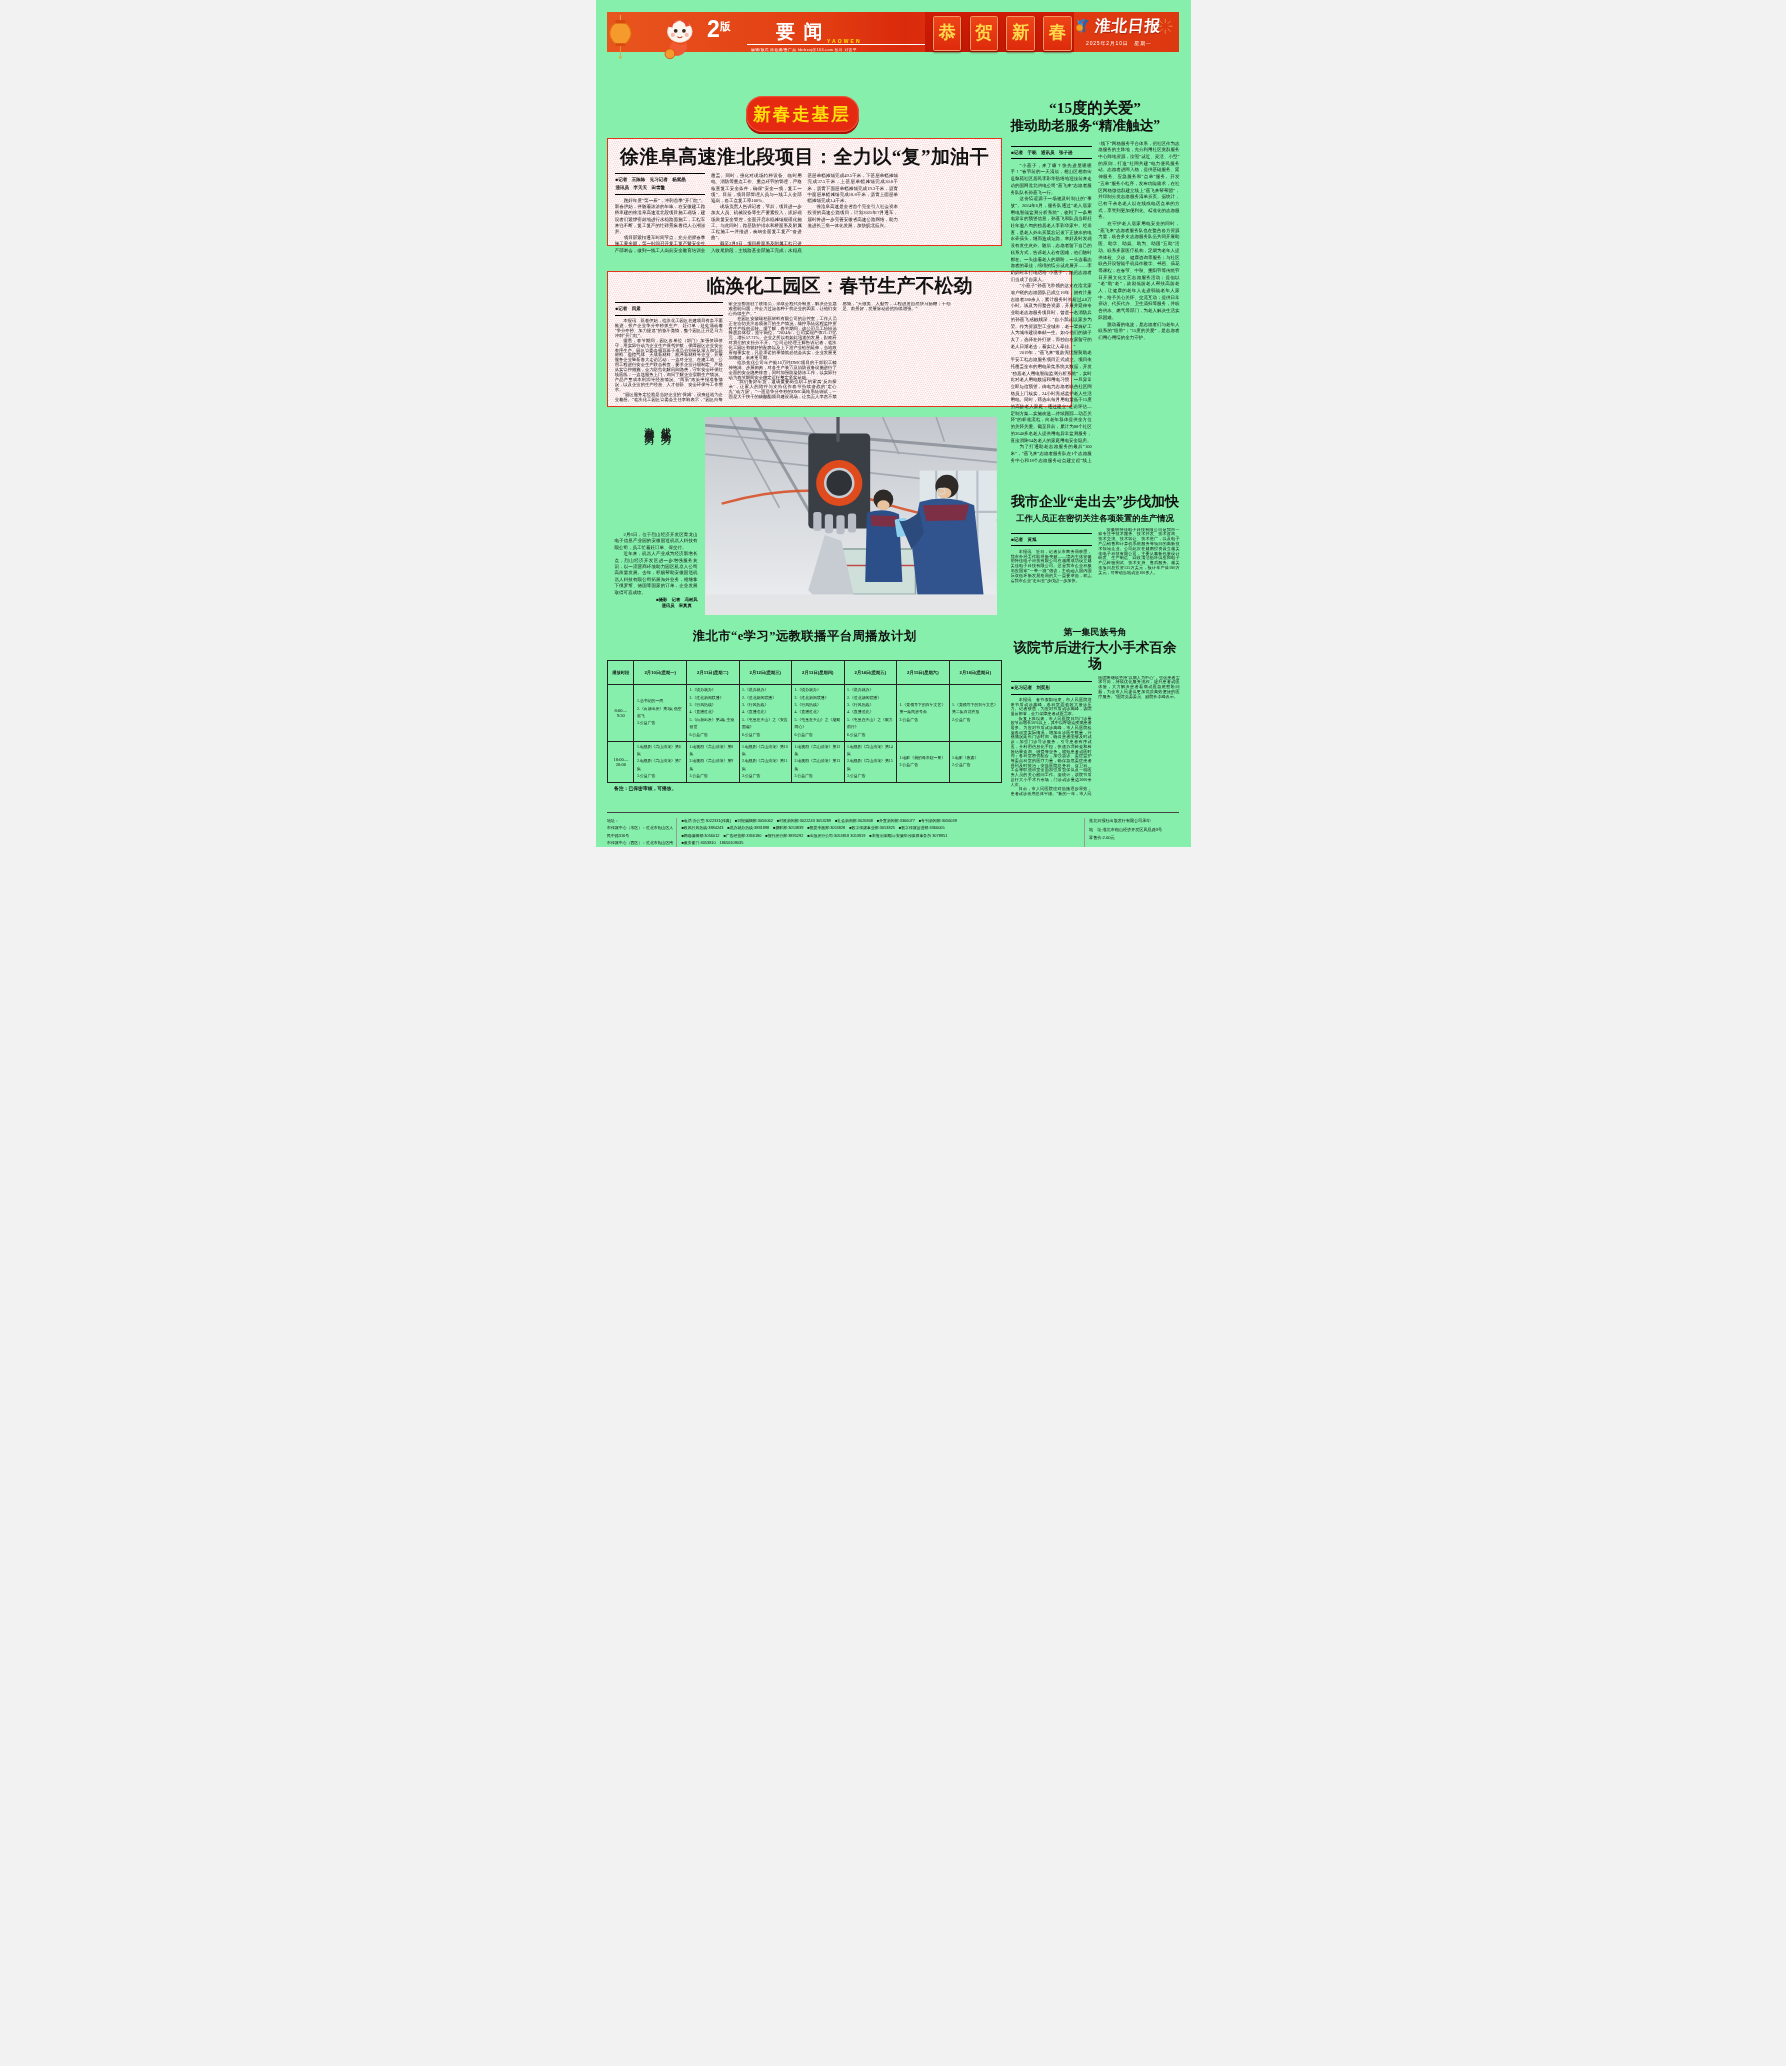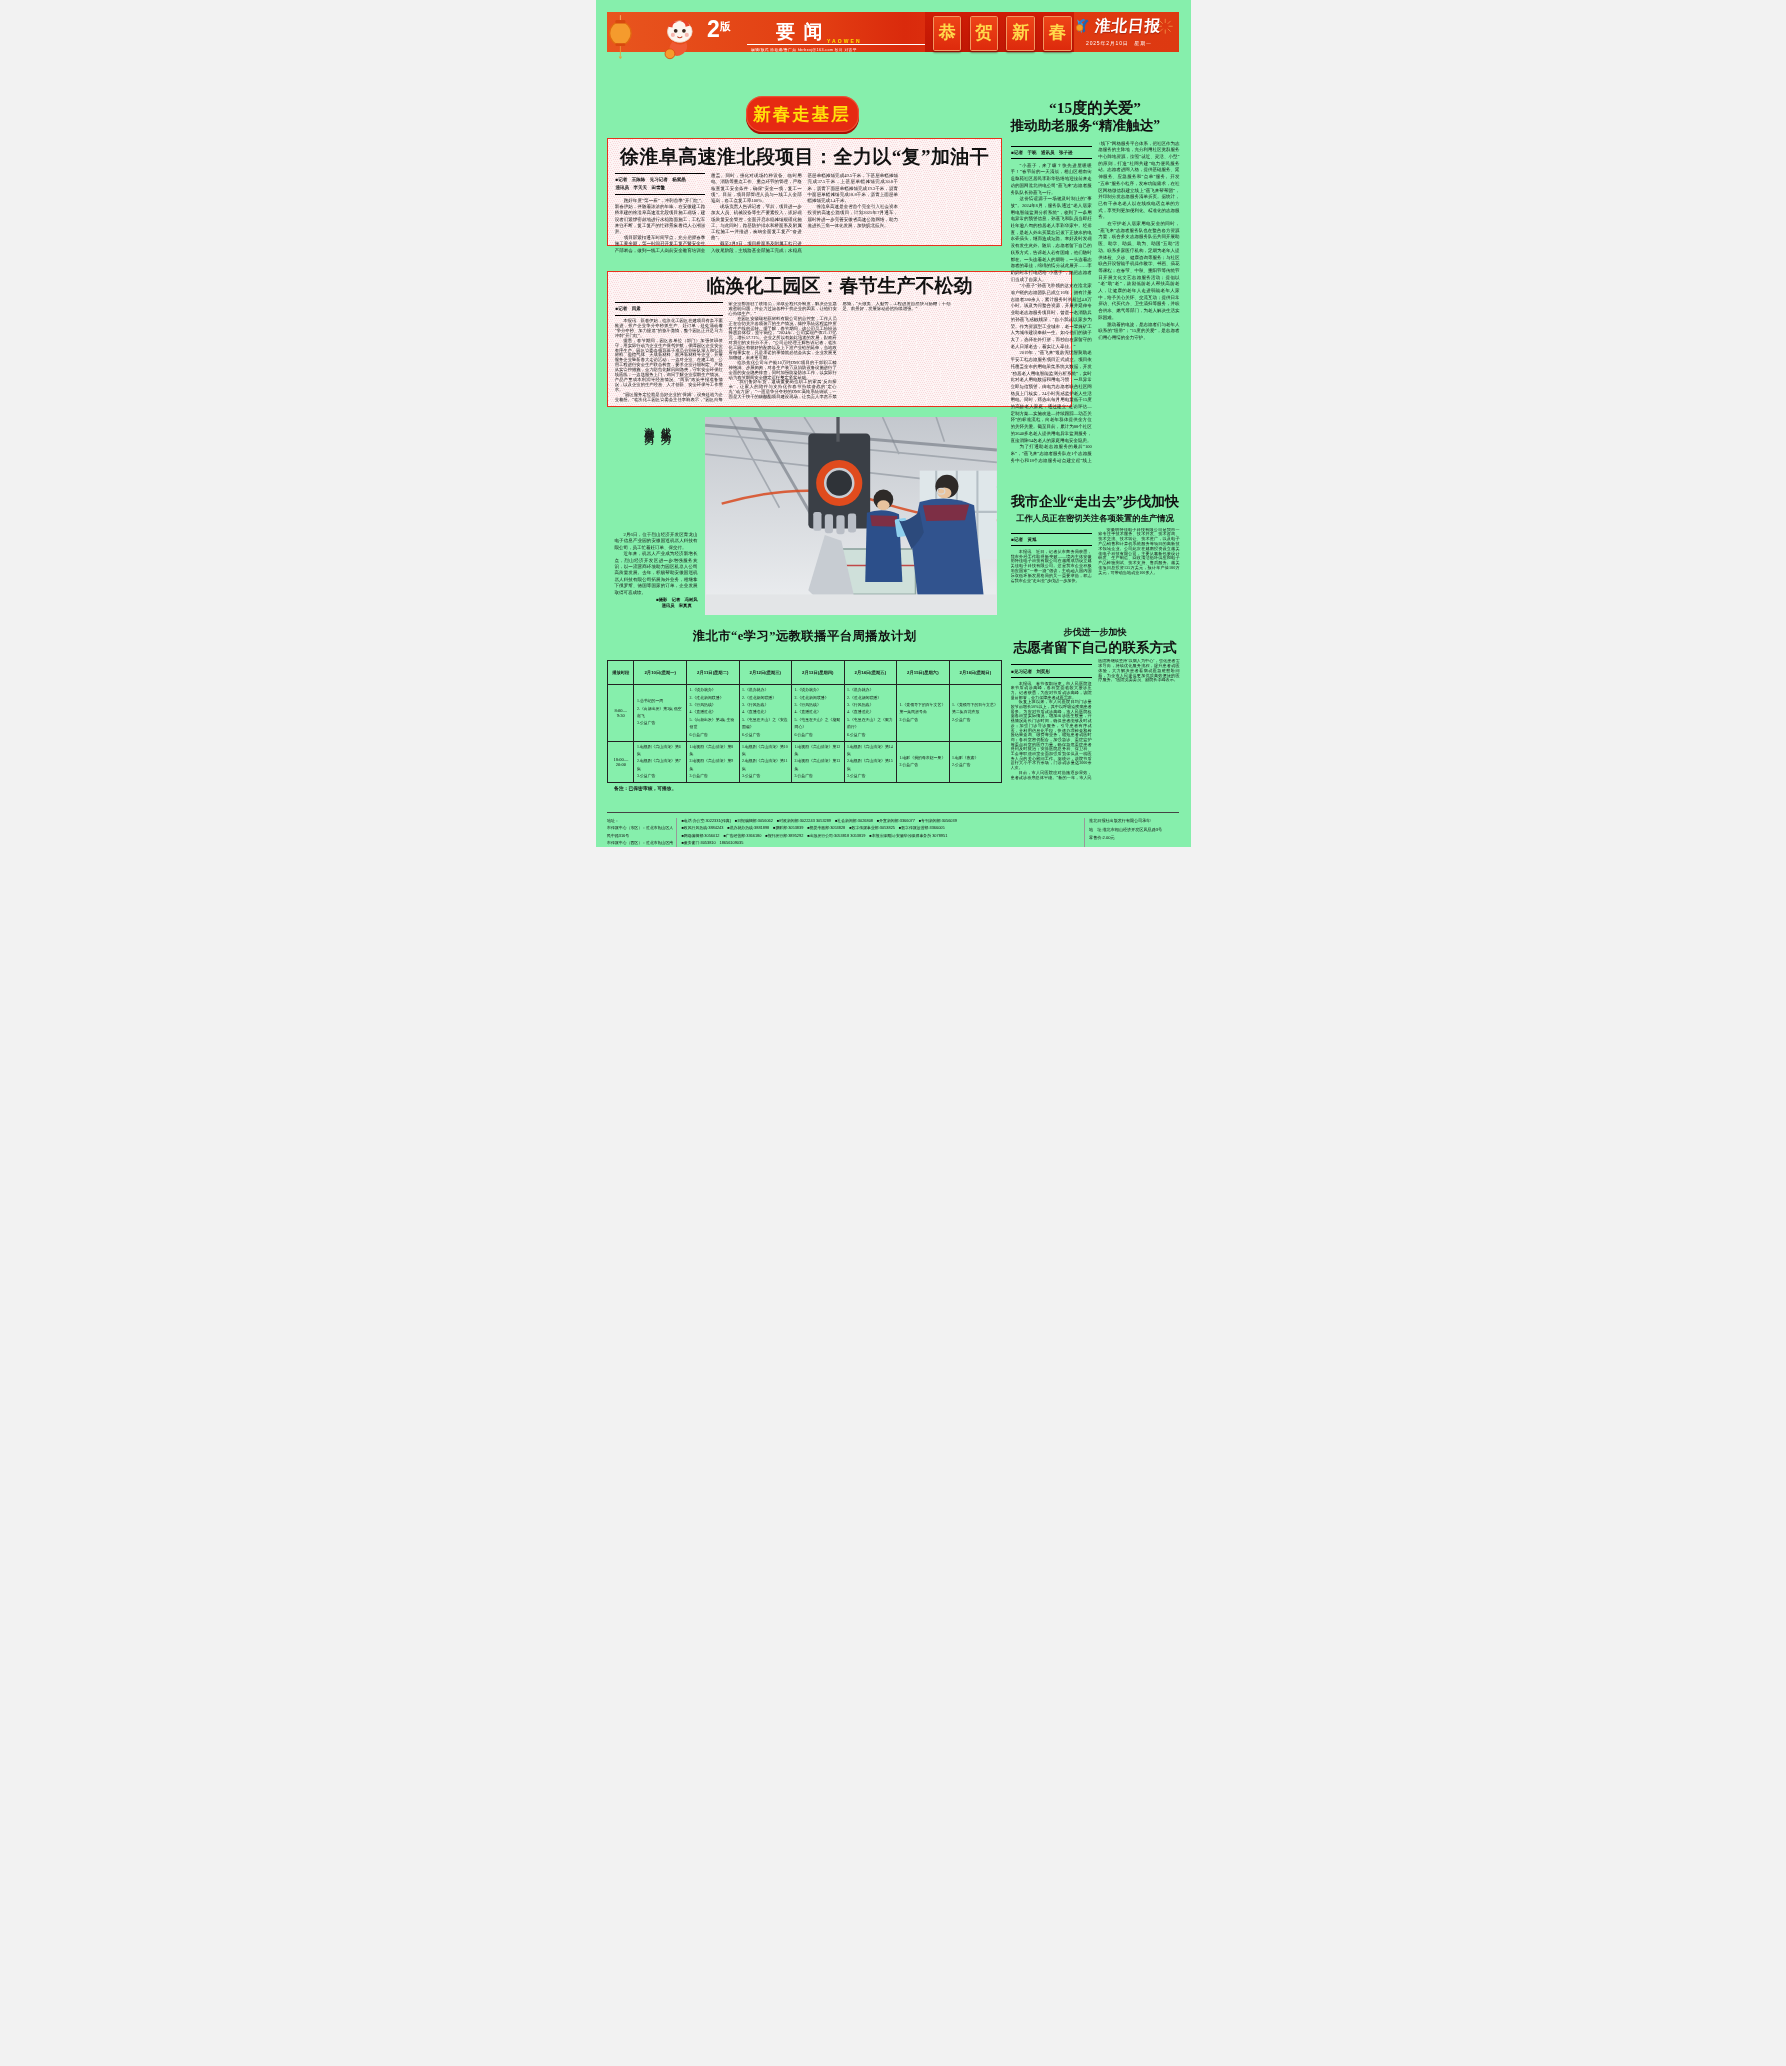--- a/index.html
+++ b/index.html
@@ -382,22 +382,22 @@
     <h2 class="abroad-t">我市企业“走出去”步伐加快</h2>
     <div class="abroad-sub">工作人员正在密切关注各项装置的生产情况</div>
     <div class="cols2">
       <div class="byline">■记者　黄旭</div>
       <p class="par">本报讯　近日，记者从市商务局获悉，我市外经工作取得新突破——境内主体安徽明特佳电子科技有限公司在越南成功设立越美佳电子科技有限公司。这是我市企业积极响应国家“一带一路”倡议，主动融入国内国际双循环新发展格局的又一重要举措，标志着我市企业“走出去”步伐进一步加快。</p>
       <p class="par">安徽明特佳电子科技有限公司是我市一家专注于技术服务、技术开发、技术咨询、技术交流、技术转让、技术推广，以及电子产品销售和计算机系统服务等项目的高新技术领域企业。公司此次在越南投资设立越美佳电子科技有限公司，主要从事新包装设计研发、生产制造、回收清洁循环供应和电子产品检验测试、技术支持、售后服务。越美佳项目总投资135万美元，预计年产值180万美元，可带动当地就业100多人。</p>
     </div>
   </div>
 
   <div class="story s-hosp">
-    <div class="hosp-k">步伐进一步加快</div>
-    <h2 class="hosp-t">志愿者留下自己的联系方式</h2>
+    <div class="hosp-k">第一集民族号角</div>
+    <h2 class="hosp-t">该院节后进行大小手术百余场</h2>
     <div class="cols2">
       <div class="byline">■见习记者　刘奕彤</div>
       <p class="par">本报讯　春节假期结束，市人民医院迎来节后就诊高峰，各科室面临较大接诊压力。记者获悉，为应对节后就诊高峰，该院提前部署，全力保障患者就医需求。</p>
       <p class="par">恢复上班以来，市人民医院日均门诊量较节前增长50%以上，其中以呼吸道疾病患者居多。为应对节后就诊高峰，市人民医院根据各科室实际情况，增加出诊医生数量，并视情况延长门诊时间，确保患者能够及时就诊；加强门诊导诊服务，引导患者有序就医，并利用信息化手段，快速办理检查和检验结果查询、缴费等业务，缩短患者就医时间；各科室密切配合，加强急诊、重症监护等重点科室的医疗力量，确保急危重症患者得到及时救治；安排医院总务科、保卫科、工会等职能科室全面加强后勤保供及一线医务人员的关心慰问工作。据统计，该院节后进行大小手术百余场，门诊就诊量达3000余人次。</p>
       <p class="par">目前，市人民医院应对措施逐步显效，患者就诊秩序总体平稳。“新的一年，市人民医院将继续坚持‘以病人为中心’，强化患者需求导向，持续优化服务流程，提升患者就医体验，大力解决患者看病就医急难愁盼问题，为全市人民提供更加优质高效便捷的医疗服务。”医院党委委员、副院长李峰表示。</p>
     </div>
   </div>
 
   <div class="pfooter">
     <div class="pf-col1">

